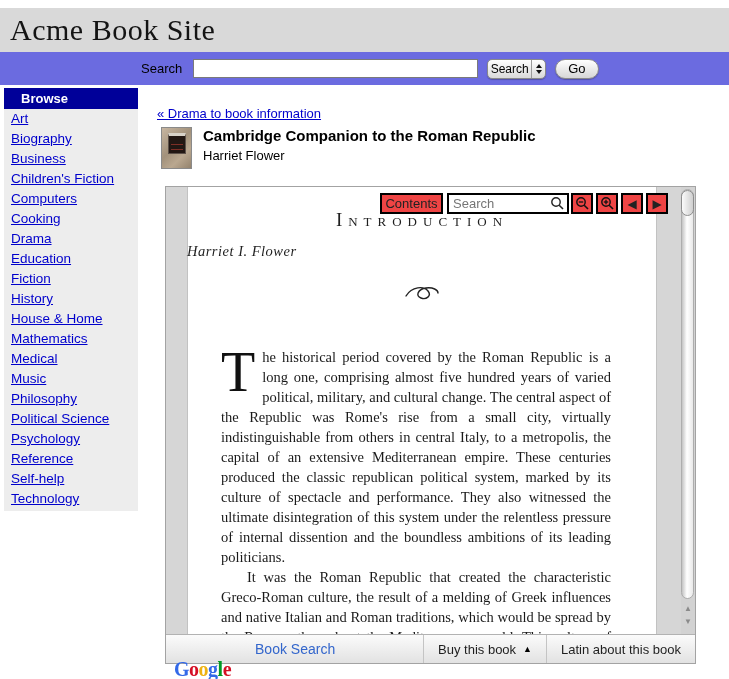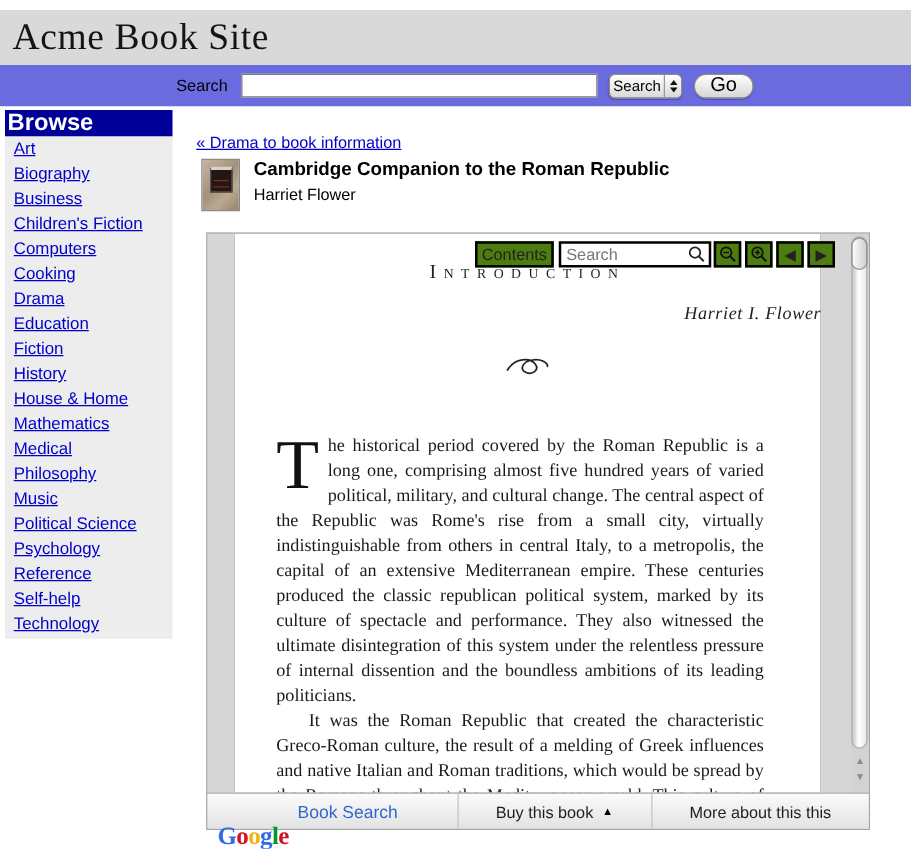--- a/index.html
+++ b/index.html
@@ -11,70 +11,70 @@
 
   
   .blue-bar { position:absolute; left:0; top:52px; width:729px; height:33px; background:#6b6be0; display:flex; align-items:center; }
   .search-label { font-size:13px; color:#000; margin-left:141px; margin-right:11px; }
   .search-input { width:285px; height:19px; border:1px solid #7a7a7a; background:#fff; font-size:13px; padding:0 3px; }
   .popup { margin-left:9px; height:20px; width:59px; background:linear-gradient(#ffffff,#d9d9d9); border:1px solid #8a8a8a; border-radius:5px; display:flex; align-items:center; box-shadow:0 1px 1px rgba(0,0,0,.25); }
   .popup-value { flex:1; font-size:12px; color:#000; text-align:center; }
   .popup-stepper { width:14px; height:100%; border-left:1px solid #9a9a9a; display:flex; flex-direction:column; align-items:center; justify-content:center; }
   .tri-up { width:0; height:0; border-left:3px solid transparent; border-right:3px solid transparent; border-bottom:4px solid #111; margin-bottom:2px; }
   .tri-down { width:0; height:0; border-left:3px solid transparent; border-right:3px solid transparent; border-top:4px solid #111; }
-  .go-btn { margin-left:9px; height:20px; min-width:34px; padding:0 12px; background:linear-gradient(#ffffff,#d6d6d6); border:1px solid #8a8a8a; border-radius:10px; font-size:16px; color:#000; display:flex; align-items:center; justify-content:center; box-shadow:0 1px 1px rgba(0,0,0,.25); }
+  .go-btn { margin-left:9px; height:20px; min-width:34px; padding:0 12px; background:linear-gradient(#ffffff,#d6d6d6); border:1px solid #8a8a8a; border-radius:10px; font-size:13px; color:#000; display:flex; align-items:center; justify-content:center; box-shadow:0 1px 1px rgba(0,0,0,.25); }
 
   
   .sidebar { position:absolute; left:4px; top:88px; width:134px; background:#ededed; padding-bottom:2px; }
-  .browse-header { height:21px; background:#000099; color:#fff; font-size:19px; font-weight:bold; line-height:21px; padding-left:2px; }
+  .browse-header { height:21px; background:#000099; color:#fff; font-size:13px; font-weight:bold; line-height:21px; padding-left:17px; }
   .nav-link { height:20px; line-height:20px; padding-left:7px; font-size:13.5px; color:#0000cc; text-decoration:underline; cursor:pointer; white-space:nowrap; }
 
   
   .back-link { position:absolute; left:157px; top:106px; font-size:13px; color:#0000cc; text-decoration:underline; cursor:pointer; }
   .thumb { position:absolute; left:161px; top:127px; width:31px; height:42px; border:1px solid #8a8a8a; background:linear-gradient(135deg,#c7b6a1 0%,#a2917b 45%,#baa890 70%,#94836d 100%); }
   .thumb-inner { position:absolute; left:6px; top:5px; width:18px; height:21px; background:#221713; border:1px solid #5c5149; border-top:3px solid #d8d2c8; }
   .thumb-line { position:absolute; left:2px; right:2px; height:1px; background:#7e2f26; }
   .book-head { position:absolute; left:203px; top:127px; }
   .book-title { font-size:15px; font-weight:bold; color:#000; }
   .book-author { font-size:13px; color:#000; margin-top:4px; }
 
   
   .widget { position:absolute; left:165px; top:186px; width:531px; height:478px; border:1px solid #a3a3a3; background:#d6d6d6; }
   .book-area { position:absolute; left:0; top:0; width:529px; height:447px; overflow:hidden; background:#d6d6d6; }
   .page { position:absolute; left:21px; top:0; width:470px; height:447px; background:#fff; border-left:1px solid #c2c2c2; border-right:1px solid #c2c2c2; }
 
-  .page-heading { position:absolute; left:21px; top:22px; width:470px; text-align:center; font-family:"Liberation Serif", serif; font-size:16px; font-variant:small-caps; letter-spacing:6px; color:#1f1f1f; }
-  .page-byline { position:absolute; left:21px; top:56px; width:470px; text-align:right; font-family:"Liberation Serif", serif; font-style:italic; font-size:14.5px; color:#1f1f1f; letter-spacing:0.5px; }
+  .page-heading { position:absolute; left:21px; top:22px; width:470px; text-align:center; font-family:"Liberation Serif", serif; font-size:19px; font-variant:small-caps; letter-spacing:6px; color:#1f1f1f; }
+  .page-byline { position:absolute; left:21px; top:56px; width:470px; text-align:left; font-family:"Liberation Serif", serif; font-style:italic; font-size:14.5px; color:#1f1f1f; letter-spacing:0.5px; }
   .ornament { position:absolute; left:21px; top:96px; width:470px; text-align:center; }
   .page-body { position:absolute; left:55px; top:160px; width:390px; font-family:"Liberation Serif", serif; font-size:14.5px; line-height:20px; color:#1a1a1a; text-align:justify; }
   .page-body p { margin:0; }
   .drop-cap { float:left; font-family:"Liberation Serif", serif; font-size:56px; line-height:45px; padding:3px 7px 0 0; color:#111; }
   .para2 { text-indent:26px; }
 
   
-  .tb-btn { position:absolute; top:6px; height:21px; background:#4d7c0f; border:2px solid #000; font-size:13px; color:#222; display:flex; align-items:center; justify-content:center; cursor:pointer; }
+  .tb-btn { position:absolute; top:6px; height:21px; background:#ef4444; border:2px solid #000; font-size:13px; color:#222; display:flex; align-items:center; justify-content:center; cursor:pointer; }
   .contents-btn { left:214px; width:63px; }
   .tb-search { position:absolute; left:281px; top:6px; width:122px; height:21px; background:#fff; border:2px solid #000; display:flex; align-items:center; padding:0 2px 0 4px; }
   .tb-search input { border:none; outline:none; flex:1; width:80px; font-size:13px; color:#555; font-family:"Liberation Sans", sans-serif; }
   .btn-zoom-out { left:405px; width:22px; }
   .btn-zoom-in  { left:430px; width:22px; }
   .btn-prev { left:455px; width:22px; font-size:12px; }
   .btn-next { left:480px; width:22px; font-size:12px; }
 
   
   .scroll-col { position:absolute; right:0; top:0; width:14px; height:447px; background:#d2d2d2; }
   .scroll-track { position:absolute; left:0; top:2px; width:13px; height:410px; border-radius:7px; background:linear-gradient(to right,#c3c3c3,#ffffff 45%,#e9e9e9); border:1px solid #adadad; }
   .scroll-thumb { position:absolute; left:0; top:3px; width:13px; height:26px; border-radius:7px; background:linear-gradient(to right,#fbfbfb,#cfcfcf); border:1px solid #8d8d8d; cursor:pointer; }
   .scroll-arrows { position:absolute; left:0; top:415px; width:14px; text-align:center; color:#8a8a8a; font-size:8px; line-height:13px; cursor:pointer; }
 
   
   .widget-footer { position:absolute; left:0; bottom:0; width:529px; height:29px; border-top:1px solid #b2b2b2; background:linear-gradient(#fbfbfb,#e2e2e2); display:flex; align-items:center; }
   .google-logo { font-family:"Liberation Serif", serif; font-size:20px; font-weight:bold; padding-left:8px; letter-spacing:-0.5px;margin-top:40px; }
-  .product-name { font-size:14px; color:#3366cc; margin-left:7px; }
-  .footer-cell { height:100%; display:flex; align-items:center; padding:0 30px; border-left:1px solid #c4c4c4; font-size:13px; color:#1f1f1f; cursor:pointer; white-space:nowrap; }
+  .product-name { font-size:14px; color:#3366cc; margin-left:24px; }
+  .footer-cell { height:100%; display:flex; align-items:center; padding:0 14px; border-left:1px solid #c4c4c4; font-size:13px; color:#1f1f1f; cursor:pointer; white-space:nowrap; }
   .buy-cell { margin-left:auto; }
   .buy-arrow { font-size:9px; margin-left:7px; color:#000; }
 </style>
 </head>
 <body>
 
 <div class="site-header">
   <div class="site-title">Acme Book Site</div>
 </div>
 
@@ -100,22 +100,22 @@
       <div class="nav-link">Children's Fiction</div>
       <div class="nav-link">Computers</div>
       <div class="nav-link">Cooking</div>
       <div class="nav-link">Drama</div>
       <div class="nav-link">Education</div>
       <div class="nav-link">Fiction</div>
       <div class="nav-link">History</div>
       <div class="nav-link">House &amp; Home</div>
       <div class="nav-link">Mathematics</div>
       <div class="nav-link">Medical</div>
+      <div class="nav-link">Music</div>
       <div class="nav-link">Philosophy</div>
-      <div class="nav-link">Music</div>
       <div class="nav-link">Political Science</div>
       <div class="nav-link">Psychology</div>
       <div class="nav-link">Reference</div>
       <div class="nav-link">Self-help</div>
       <div class="nav-link">Technology</div>
     </div>
 </div>
 
 <div class="back-link">« Drama to book information</div>
 <div class="thumb">
@@ -185,15 +185,15 @@
     </div>
   </div>
 
   <div class="widget-footer">
     <div class="google-logo"><span style="color: rgb(51, 105, 232);">G</span><span style="color: rgb(213, 15, 37);">o</span><span style="color: rgb(238, 178, 17);">o</span><span style="color: rgb(51, 105, 232);">g</span><span style="color: rgb(0, 153, 37);">l</span><span style="color: rgb(213, 15, 37);">e</span></div>
     <div class="product-name">Book Search</div>
     <div class="footer-cell buy-cell">
       <span>Buy this book</span>
       <span class="buy-arrow">▲</span>
     </div>
-    <div class="footer-cell">More about this this</div>
+    <div class="footer-cell">Latin about this book</div>
   </div>
 </div>
 
 </body></html>

